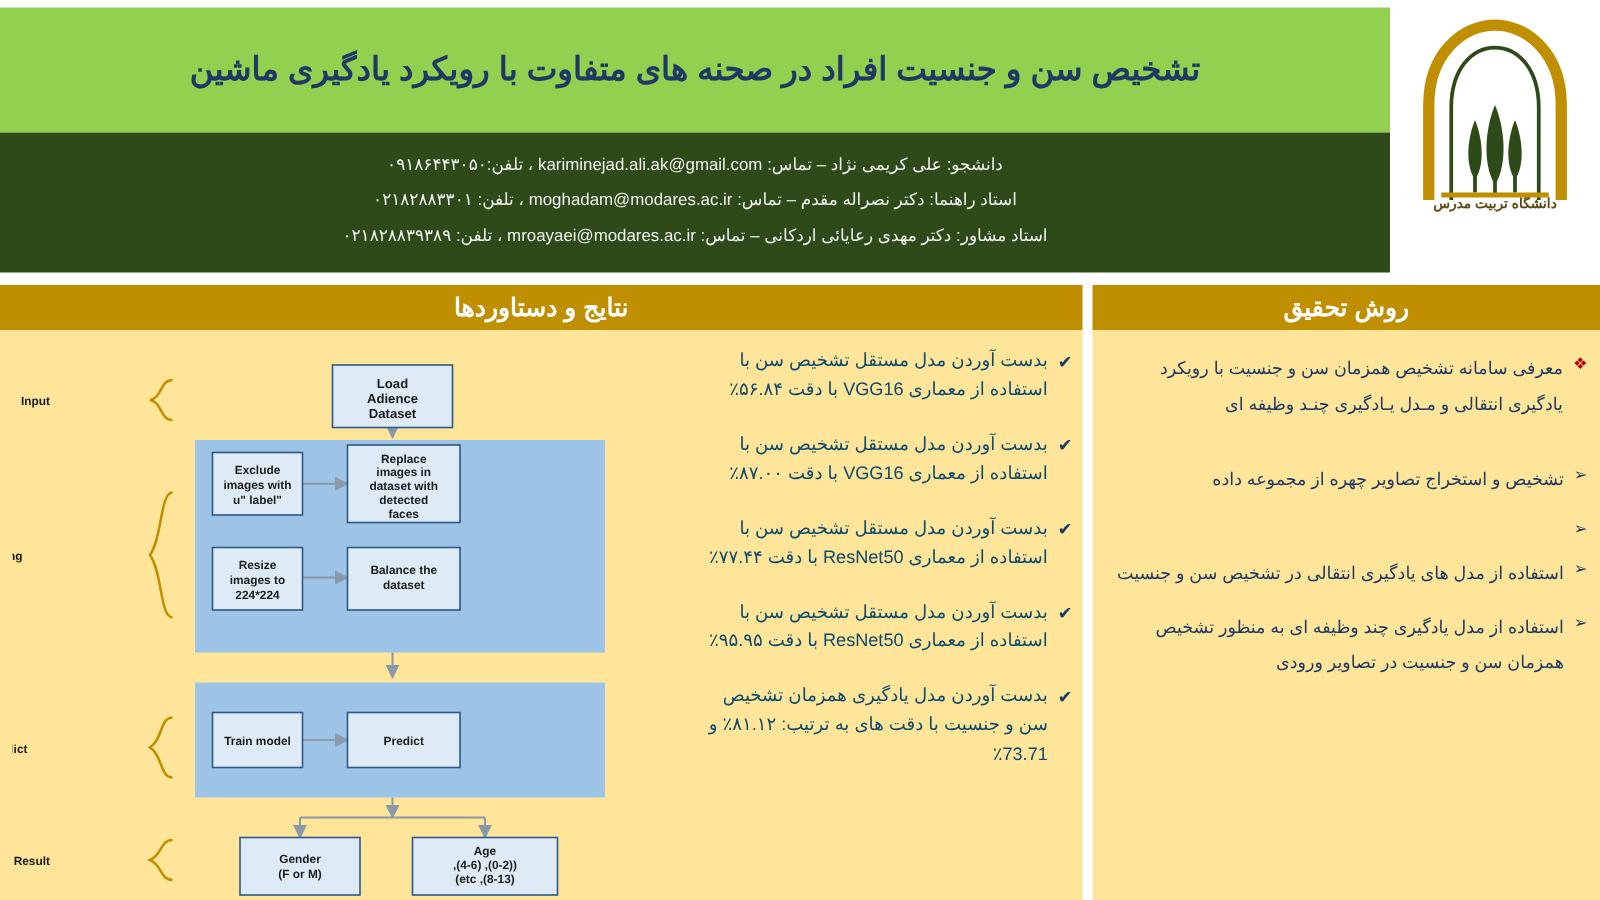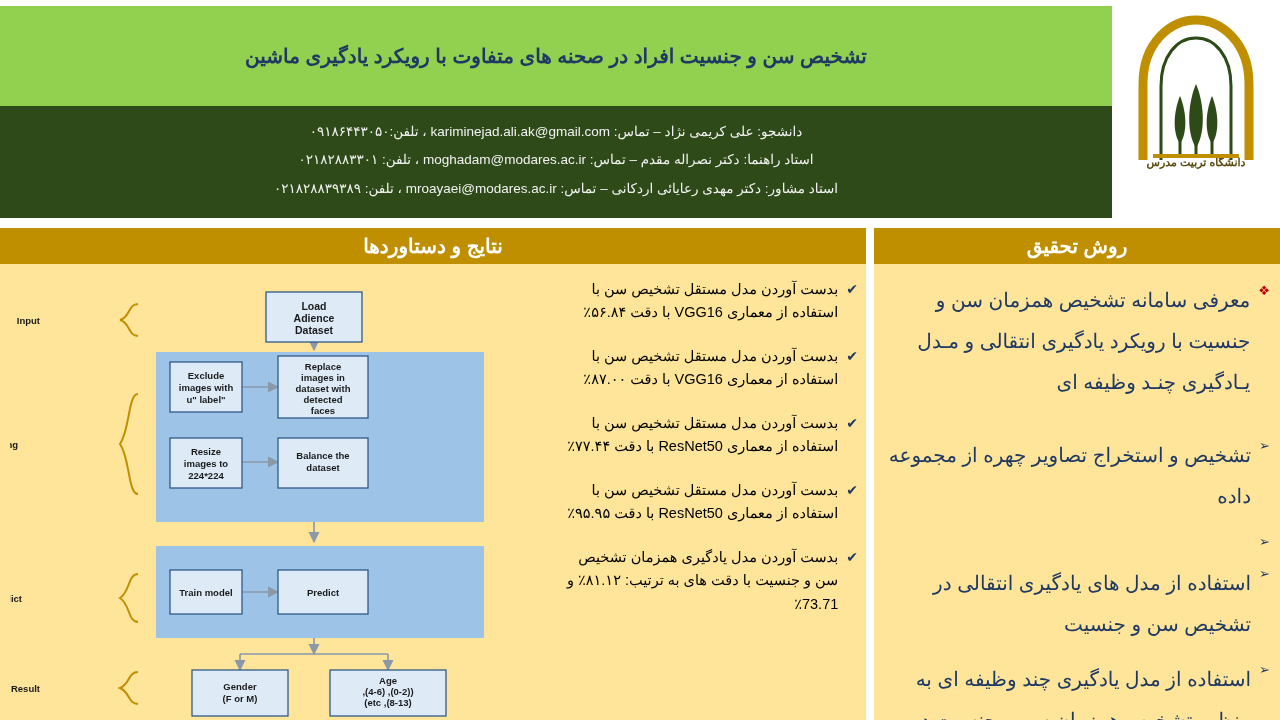--- a/index.html
+++ b/index.html
@@ -24,21 +24,21 @@
     left: 0; top: 6px;
     width: 1112px;
     height: 100px;
     background: #92d050;
     display: flex;
     align-items: center;
     justify-content: center;
   }
   .title-text {
     color: #1f3864;
-    font-size: 20px;
+    font-size: 26px;
     font-weight: bold;
     text-align: center;
     line-height: 1.45;
     padding: 0 30px;
     direction: rtl;
   }
 
   .authors-bar {
     position: absolute;
     left: 0; top: 106px;
@@ -126,21 +126,21 @@
     margin-bottom: 20px;
   }
   .res-item .tick {
     color: #1f3864;
     font-size: 14px;
     line-height: 1.5;
     flex: 0 0 auto;
     padding-top: 1px;
   }
   .res-item .txt {
-    color: #000000;
+    color: #0c4a6e;
     font-size: 14.5px;
     line-height: 1.62;
     text-align: right;
     direction: rtl;
   }
 
   
   .flow {
     position: absolute;
     left: 10px;
@@ -167,21 +167,21 @@
   }
   .meth-item .mk {
     color: #1f3864;
     font-size: 13px;
     flex: 0 0 auto;
     padding-top: 3px;
   }
   .meth-item .mk.diamond { color: #c00000; }
   .meth-item .txt {
     color: #1f3864;
-    font-size: 20px;
+    font-size: 14px;
     line-height: 2.05;
     text-align: right;
     direction: rtl;
   }
   .meth-item.spacer { height: 18px; margin: 0; }
   .meth-item .txt.clipped { }
 </style>
 </head>
 <body>
 

